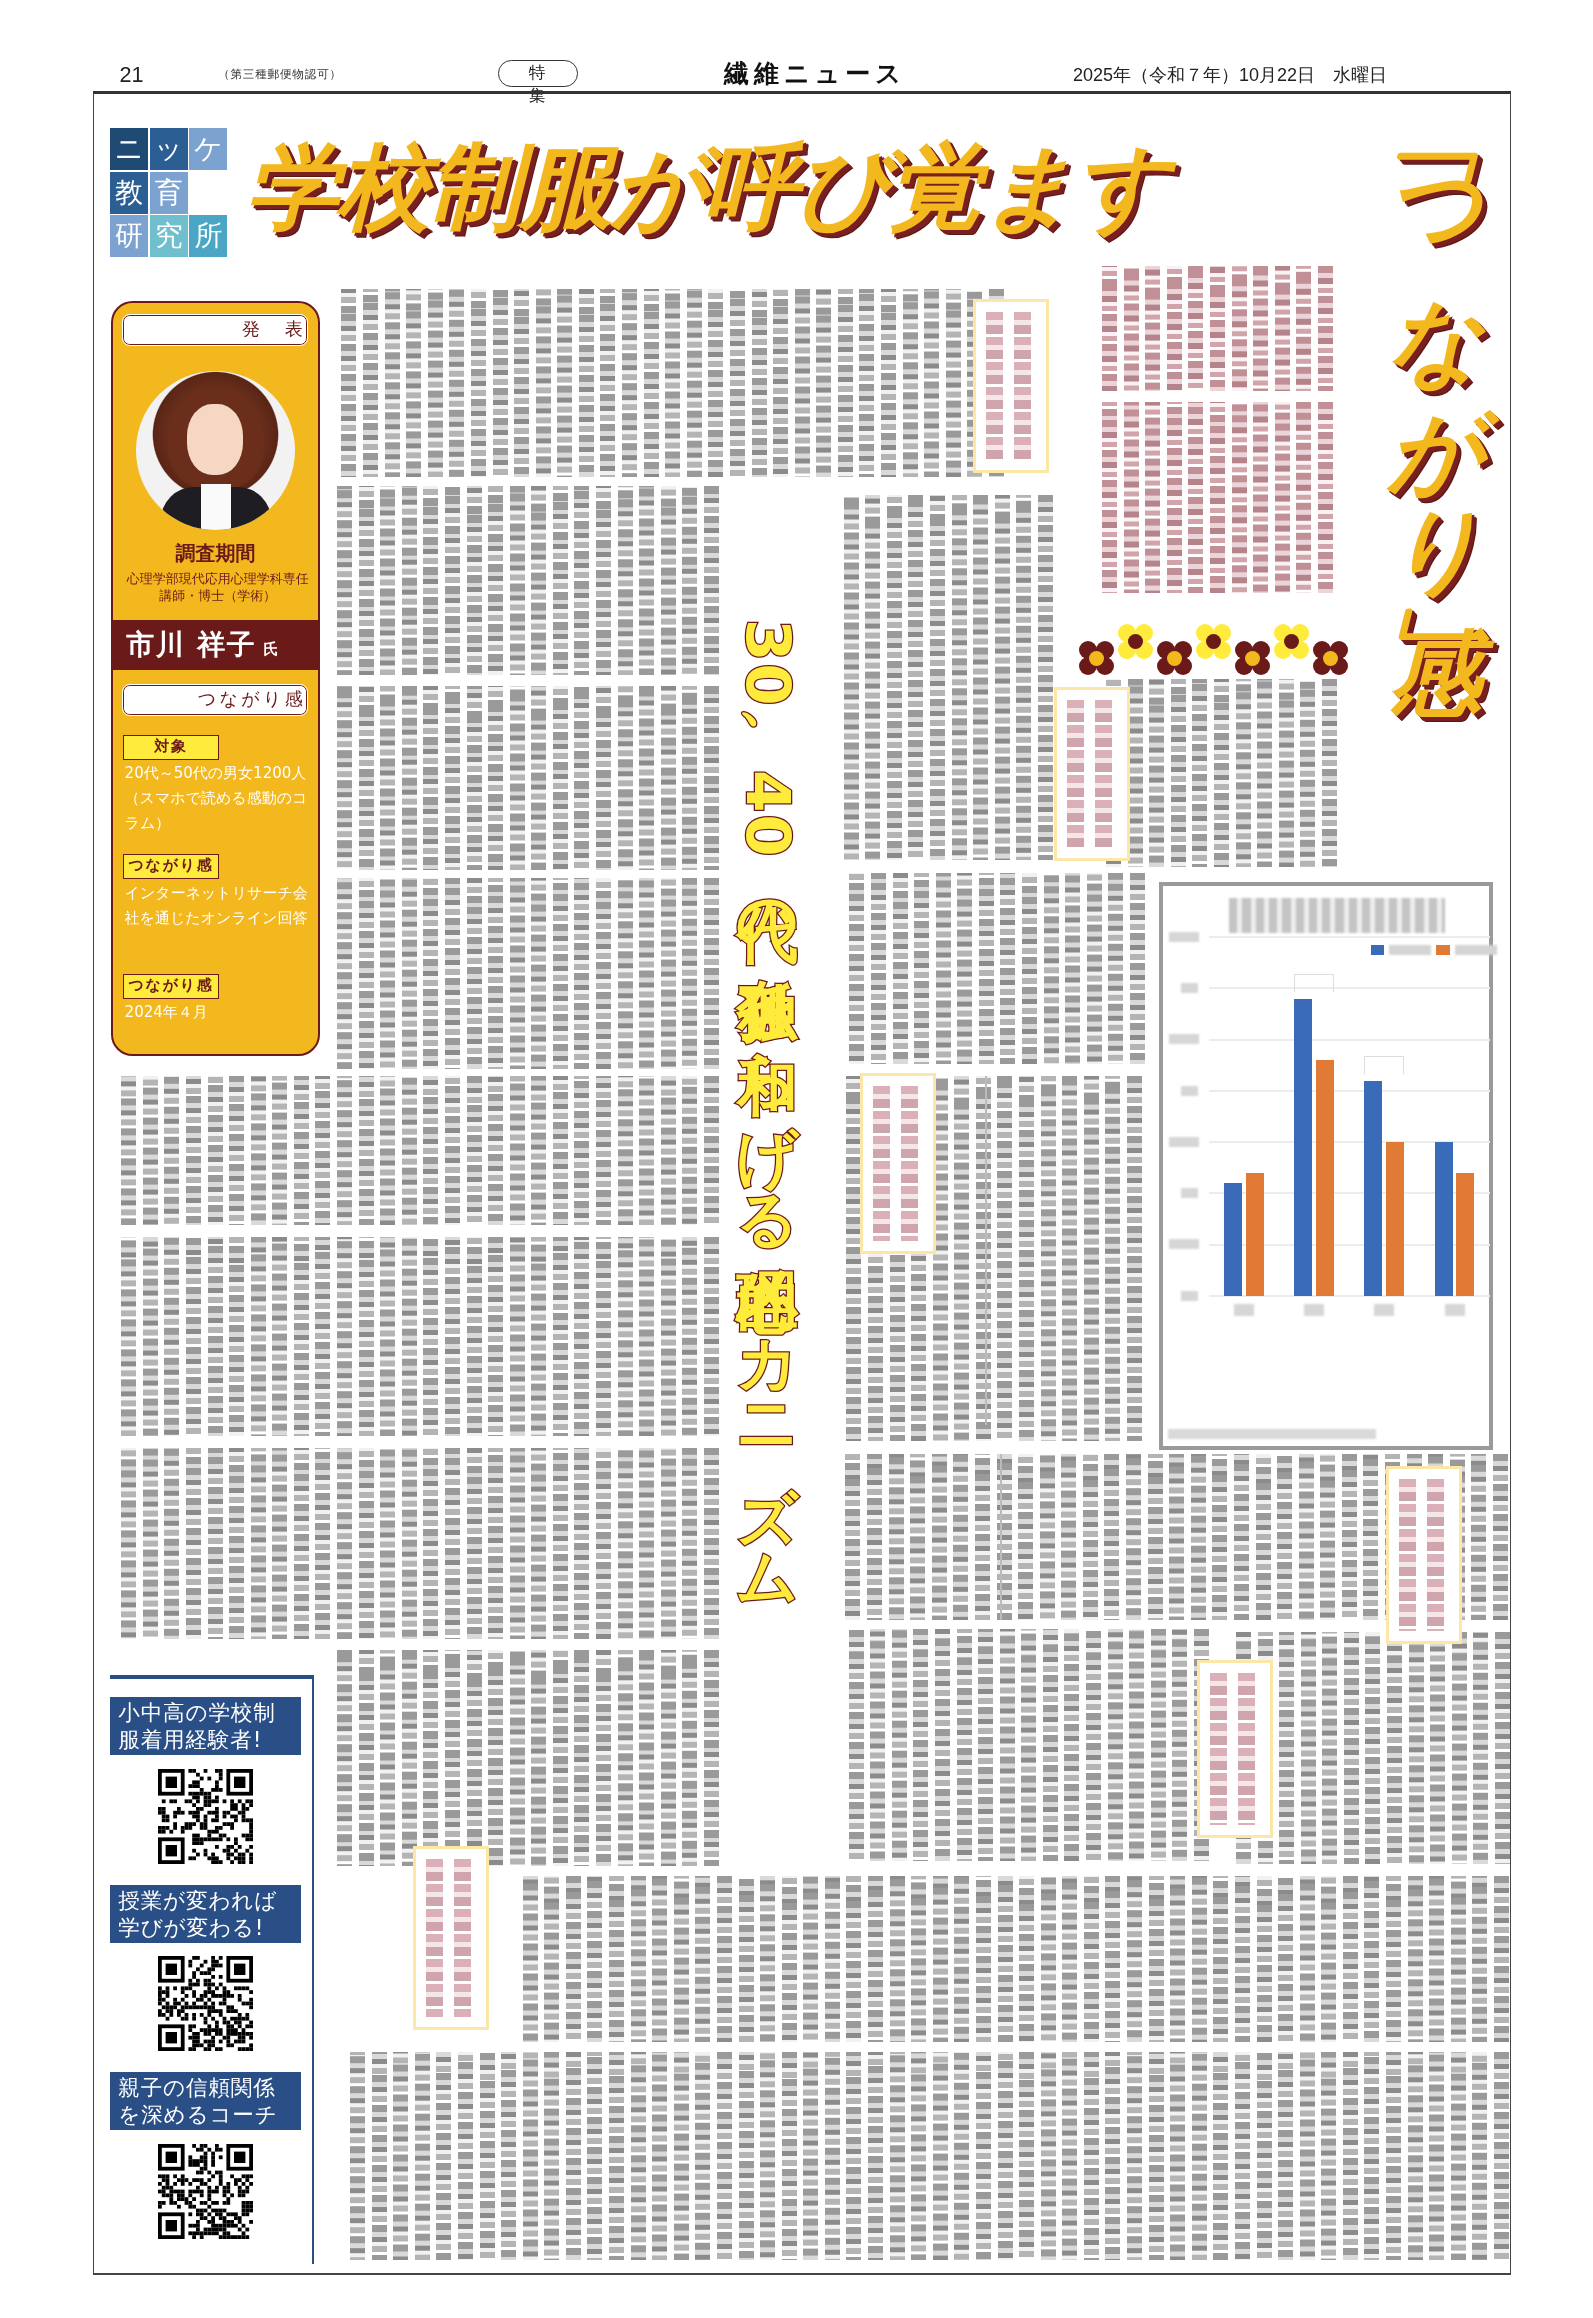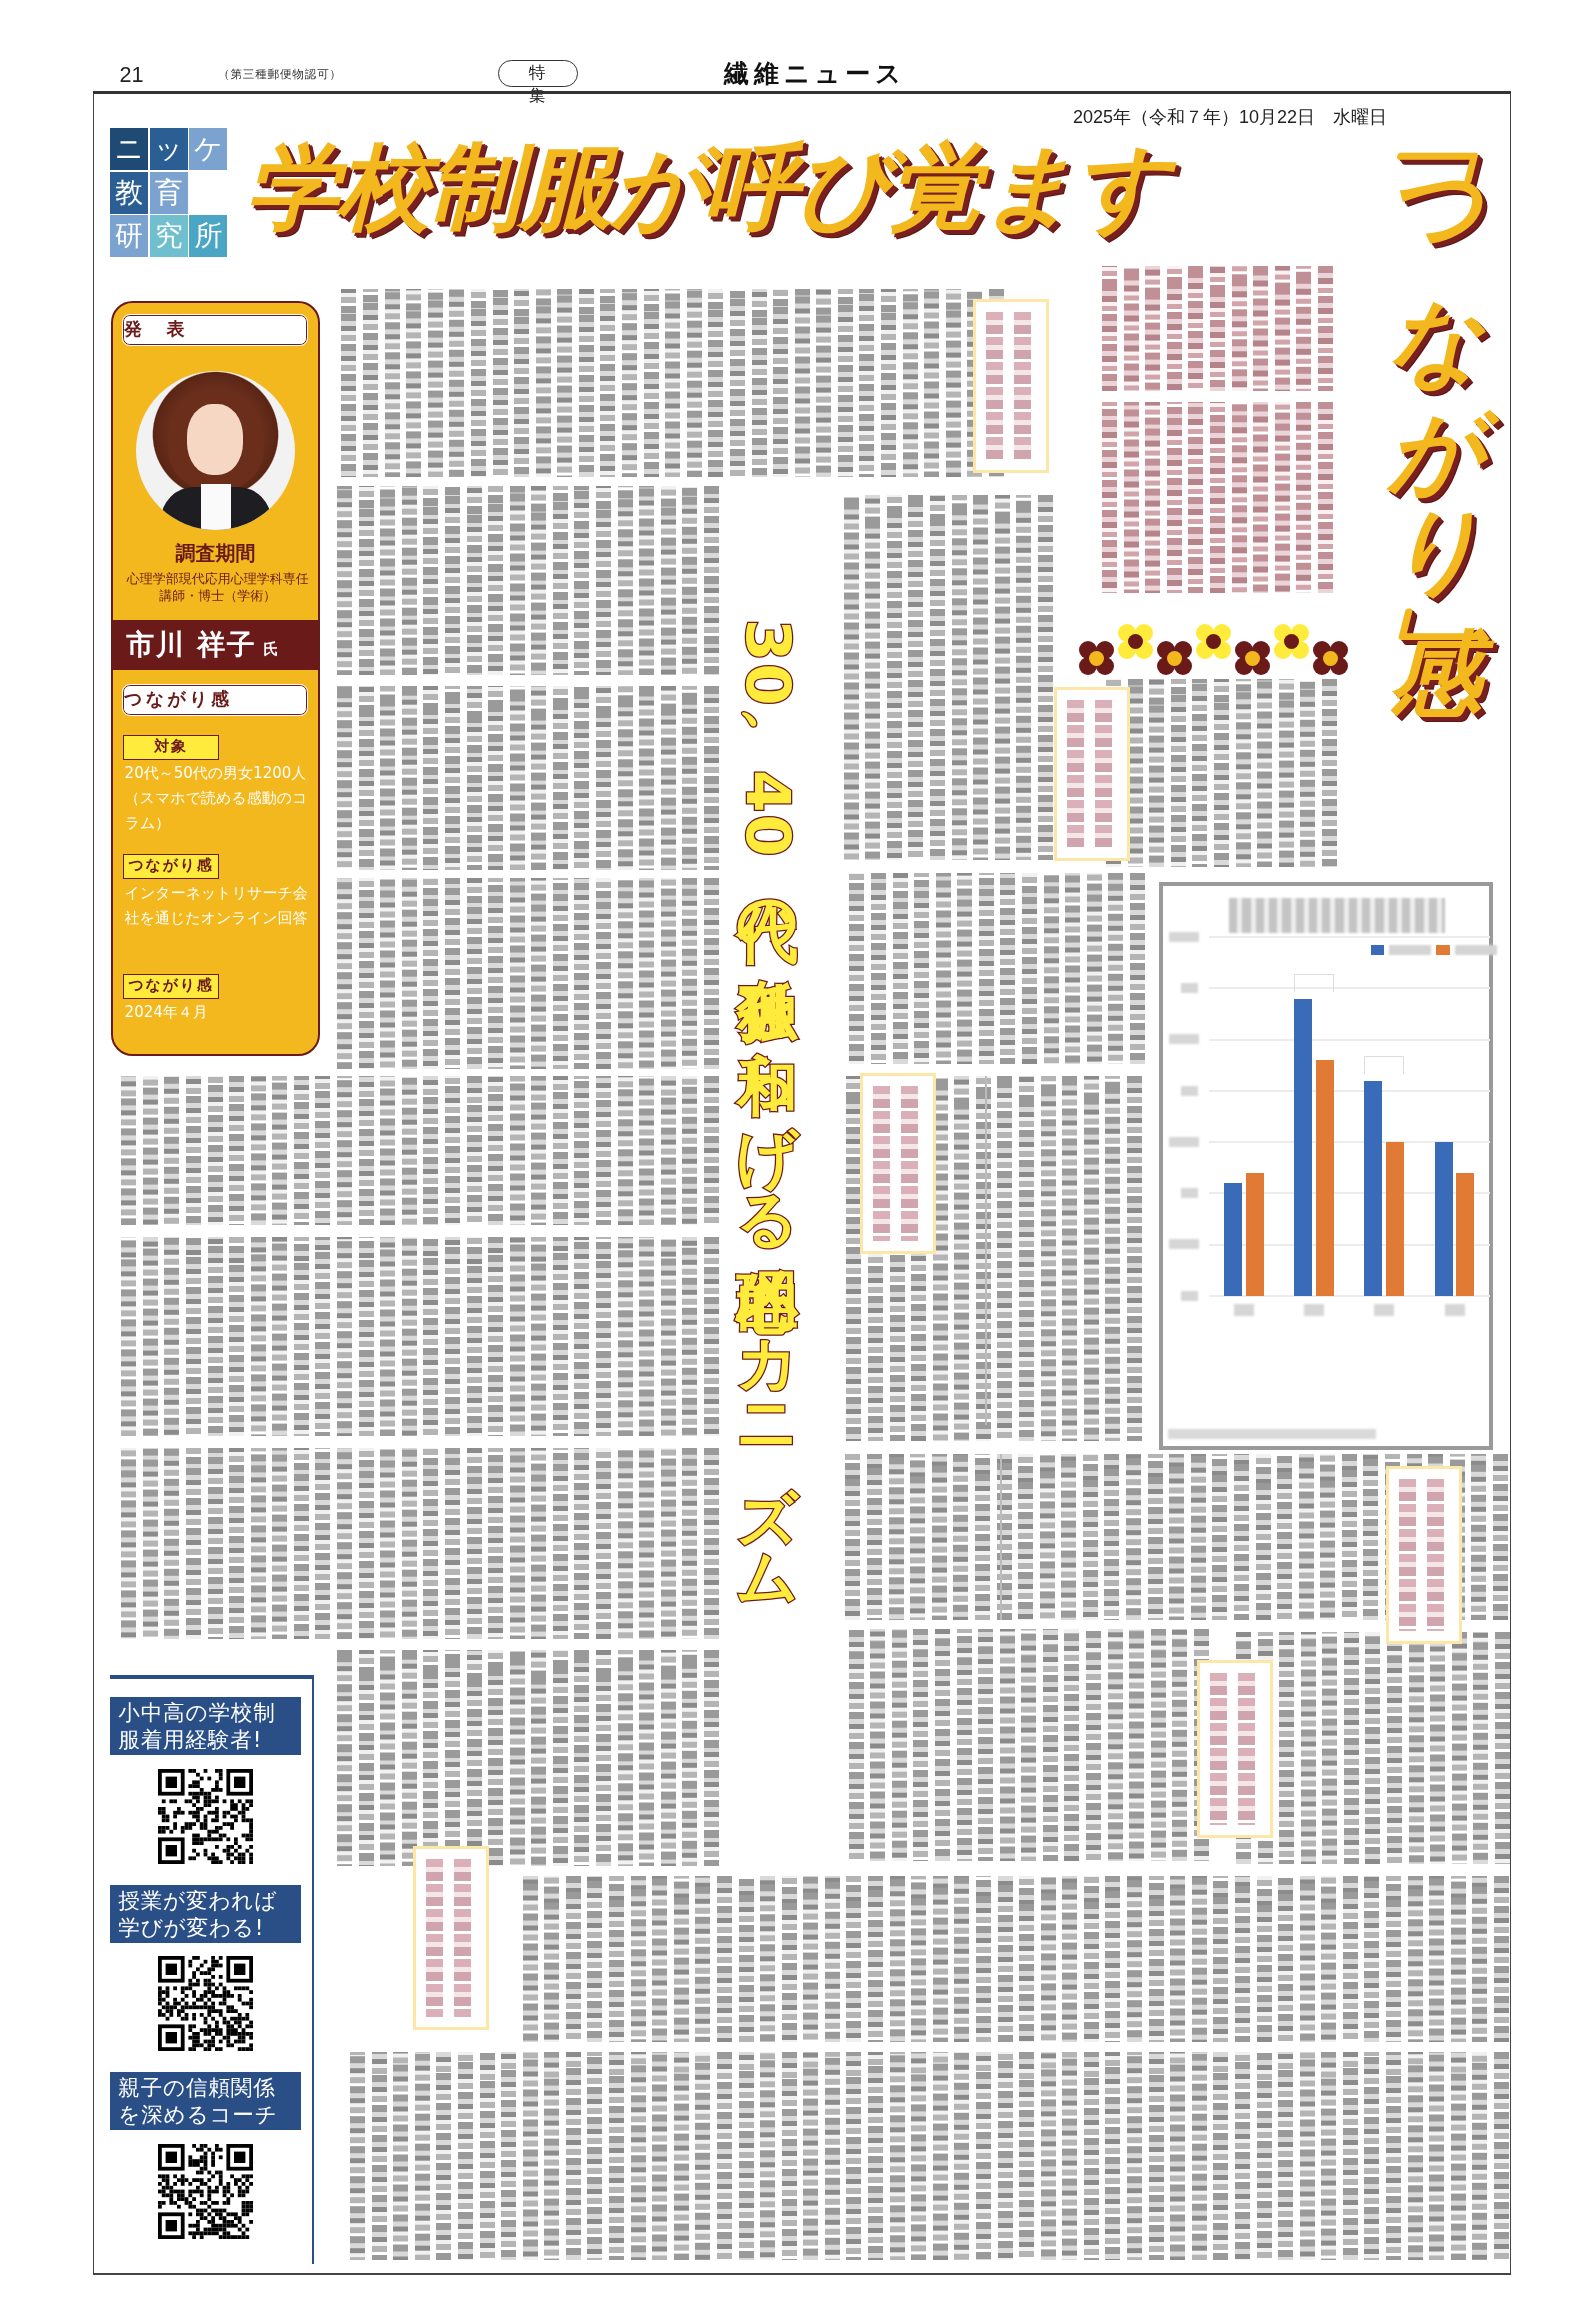--- a/index.html
+++ b/index.html
@@ -5,21 +5,21 @@
   * { box-sizing: border-box; margin: 0; padding: 0; }
   html, body { width: 1594px; height: 2319px; background: #ffffff; overflow: hidden; }
   body { position: relative; font-family: "DejaVu Sans", "Liberation Sans", sans-serif; color: #222; }
 
   
   .masthead { position: absolute; left: 93px; top: 55px; width: 1418px; height: 33px; }
   .masthead .page-no { position: absolute; left: 26.6px; top: 6.6px; font-family: "Liberation Sans", sans-serif; font-size: 21.6px; color: #222; }
   .masthead .permit { position: absolute; left: 125px; top: 11.6px; font-family: "DejaVu Serif", serif; font-size: 11.6px; color: #333; letter-spacing: 0.8px; }
   .masthead .tokushu { position: absolute; left: 405px; top: 5px; width: 80px; height: 26.6px; border: 1.7px solid #333; border-radius: 13.3px; font-size: 16.6px; text-align: center; line-height: 23px; letter-spacing: 13.3px; padding-left: 11.6px; }
   .masthead .paper-name { position: absolute; left: 631px; top: 1.7px; font-size: 25px; font-weight: bold; letter-spacing: 5px; color: #111; }
-  .masthead .date { position: absolute; left: 980px; top: 8.3px; font-family: "Liberation Sans", sans-serif; font-size: 18px; color: #222; margin-top: 42px; }
+  .masthead .date { position: absolute; left: 980px; top: 8.3px; font-family: "Liberation Sans", sans-serif; font-size: 18px; color: #222; }
   .masthead-rule { position: absolute; left: 93px; top: 91px; width: 1418px; height: 2.5px; background: #333; }
 
   
   .frame { position: absolute; left: 93px; top: 93px; width: 1418px; height: 2182px; border-left: 1.7px solid #444; border-right: 1.7px solid #444; border-bottom: 2.5px solid #444; }
 
   
   .logo-grid { position: absolute; left: 110px; top: 128px; width: 116px; height: 131px; display: grid; grid-template-columns: repeat(3, 38px); grid-template-rows: repeat(3, 42px); gap: 1.7px; }
   .logo-cell { display: flex; align-items: center; justify-content: center; color: #fff; font-size: 28px; font-family: "DejaVu Sans", sans-serif; }
 
   
@@ -33,21 +33,21 @@
     -webkit-text-stroke: 2.5px #6b1a1a; paint-order: stroke fill; text-shadow: 0 0 1.7px #6b1a1a; }
 
   
   .flowers { position: absolute; left: 1079px; top: 624px; width: 274px; height: 51px; }
   .flower { position: absolute; width: 35px; height: 35px; }
   .flower .petal { position: absolute; width: 18px; height: 18px; border-radius: 50%; }
   .flower .center { position: absolute; left: 10px; top: 10px; width: 15px; height: 15px; border-radius: 50%; }
 
   
   .profile { position: absolute; left: 111px; top: 301px; width: 209px; height: 755px; background: #f4b81f; border: 2.5px solid #6b1a1a; border-radius: 21.6px; overflow: hidden; }
-  .profile .tag { position: absolute; left: 10px; width: 184px; height: 30px; background: #fff; border: 1.7px solid #6b1a1a; border-radius: 6.6px; outline: 1.7px solid #fff; color: #6b1a1a; font-weight: bold; font-size: 18px; text-align: left; line-height: 26.6px; letter-spacing: 3.3px; }
+  .profile .tag { position: absolute; left: 10px; width: 184px; height: 30px; background: #fff; border: 1.7px solid #6b1a1a; border-radius: 6.6px; outline: 1.7px solid #fff; color: #6b1a1a; font-weight: normal; font-size: 18px; text-align: right; line-height: 26.6px; letter-spacing: 3.3px; }
   .profile .photo { position: absolute; left: 23px; top: 68px; width: 159px; height: 159px; border-radius: 50%; overflow: hidden; background: radial-gradient(circle at 50% 40%, #f4d6c2 0, #f0cab4 22%, #7a3b24 23%, #5a2414 50%, #f2f2f2 51%); }
   .profile .photo .body { position: absolute; left: 25px; top: 116px; width: 110px; height: 58px; background: #1d1d22; border-radius: 33px 33px 0 0; }
   .profile .photo .collar { position: absolute; left: 65px; top: 113px; width: 30px; height: 50px; background: #fafafa; }
   .profile .photo .face { position: absolute; left: 51px; top: 33px; width: 56px; height: 71px; background: #f5d7c4; border-radius: 45%; }
   .profile .photo .hair { position: absolute; left: 32px; top: 18px; width: 96px; height: 100px; border-radius: 50% 50% 40% 40%; background: #6b2e1a; }
   .profile .univ { position: absolute; left: 0; top: 237px; width: 100%; text-align: center; color: #6b1a1a; font-size: 20px; font-weight: bold; }
   .profile .dept { position: absolute; left: 8.3px; top: 267px; width: 193px; text-align: center; color: #6b1a1a; font-size: 13px; line-height: 17.4px; }
   .profile .name-bar { position: absolute; left: 0; top: 317px; width: 100%; height: 50px; background: #6b1a1a; color: #fff; font-size: 28px; font-weight: bold; line-height: 50px; padding-left: 13.3px; letter-spacing: 1.7px; }
   .profile .name-bar .suffix { font-size: 15px; margin-left: 6.6px; }
   .profile .label { position: absolute; left: 10px; width: 96px; height: 25px; background: #ffeb3b; border: 1.7px solid #6b1a1a; color: #6b1a1a; font-weight: bold; font-size: 15px; text-align: center; line-height: 21.6px; letter-spacing: 1.7px; }

